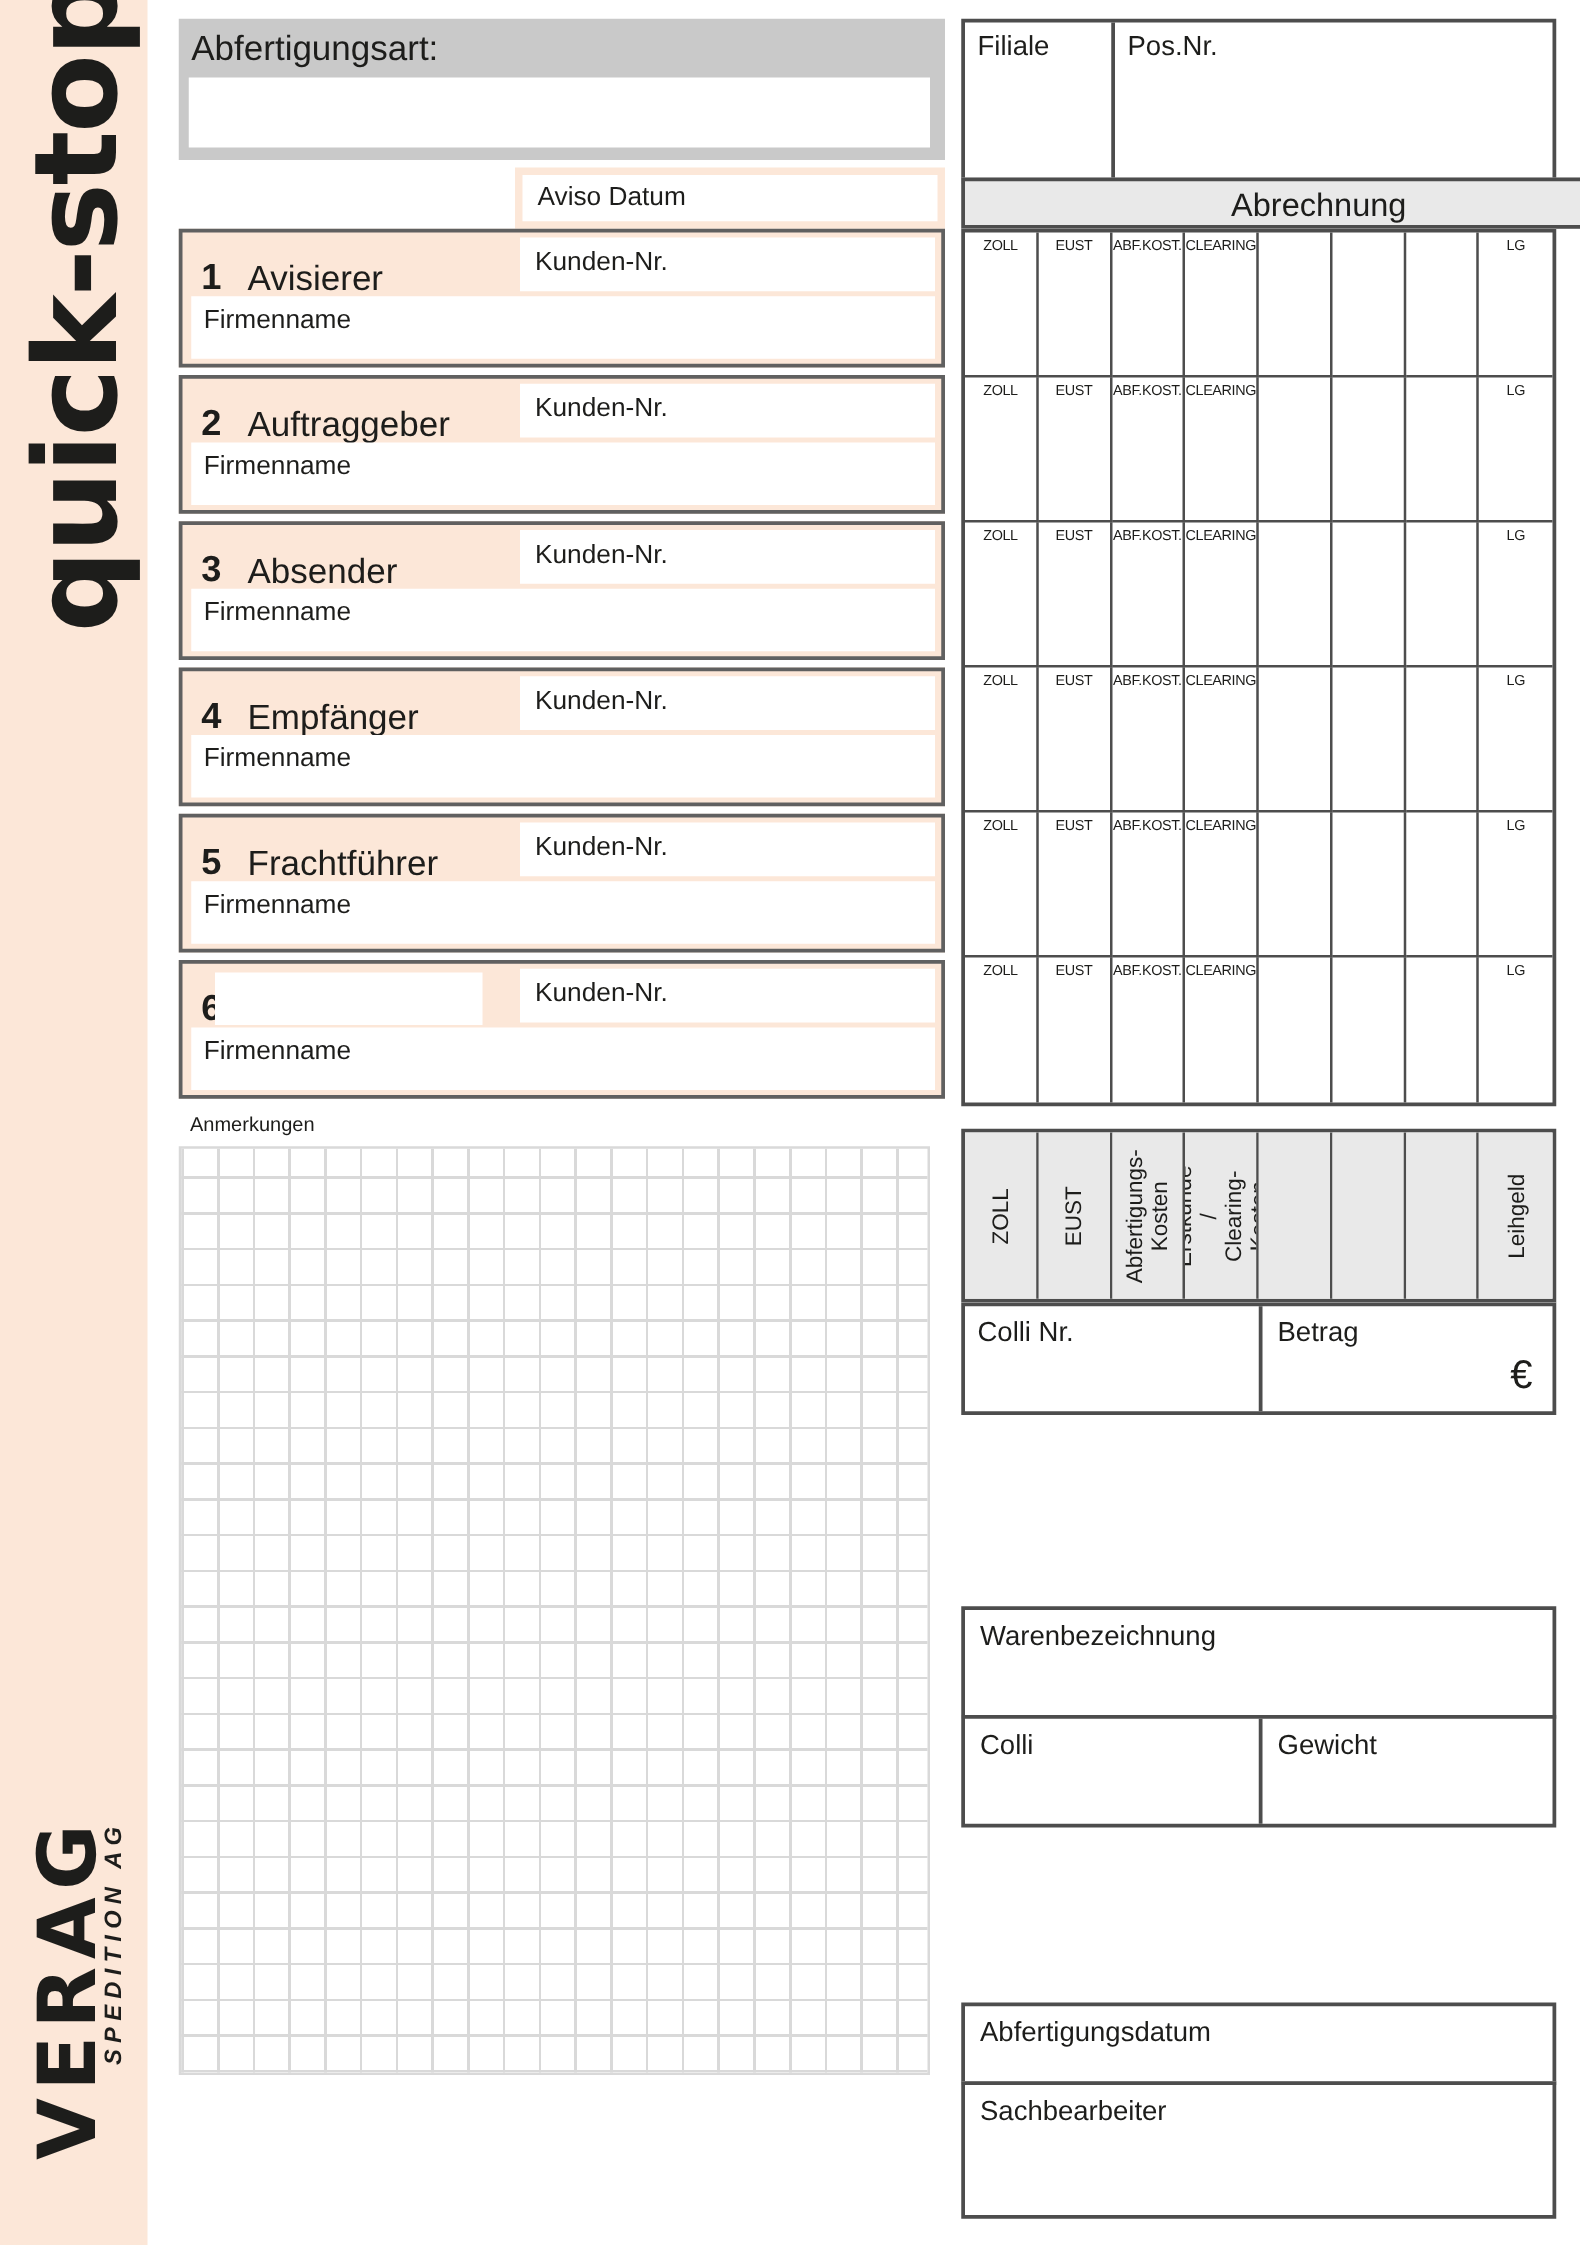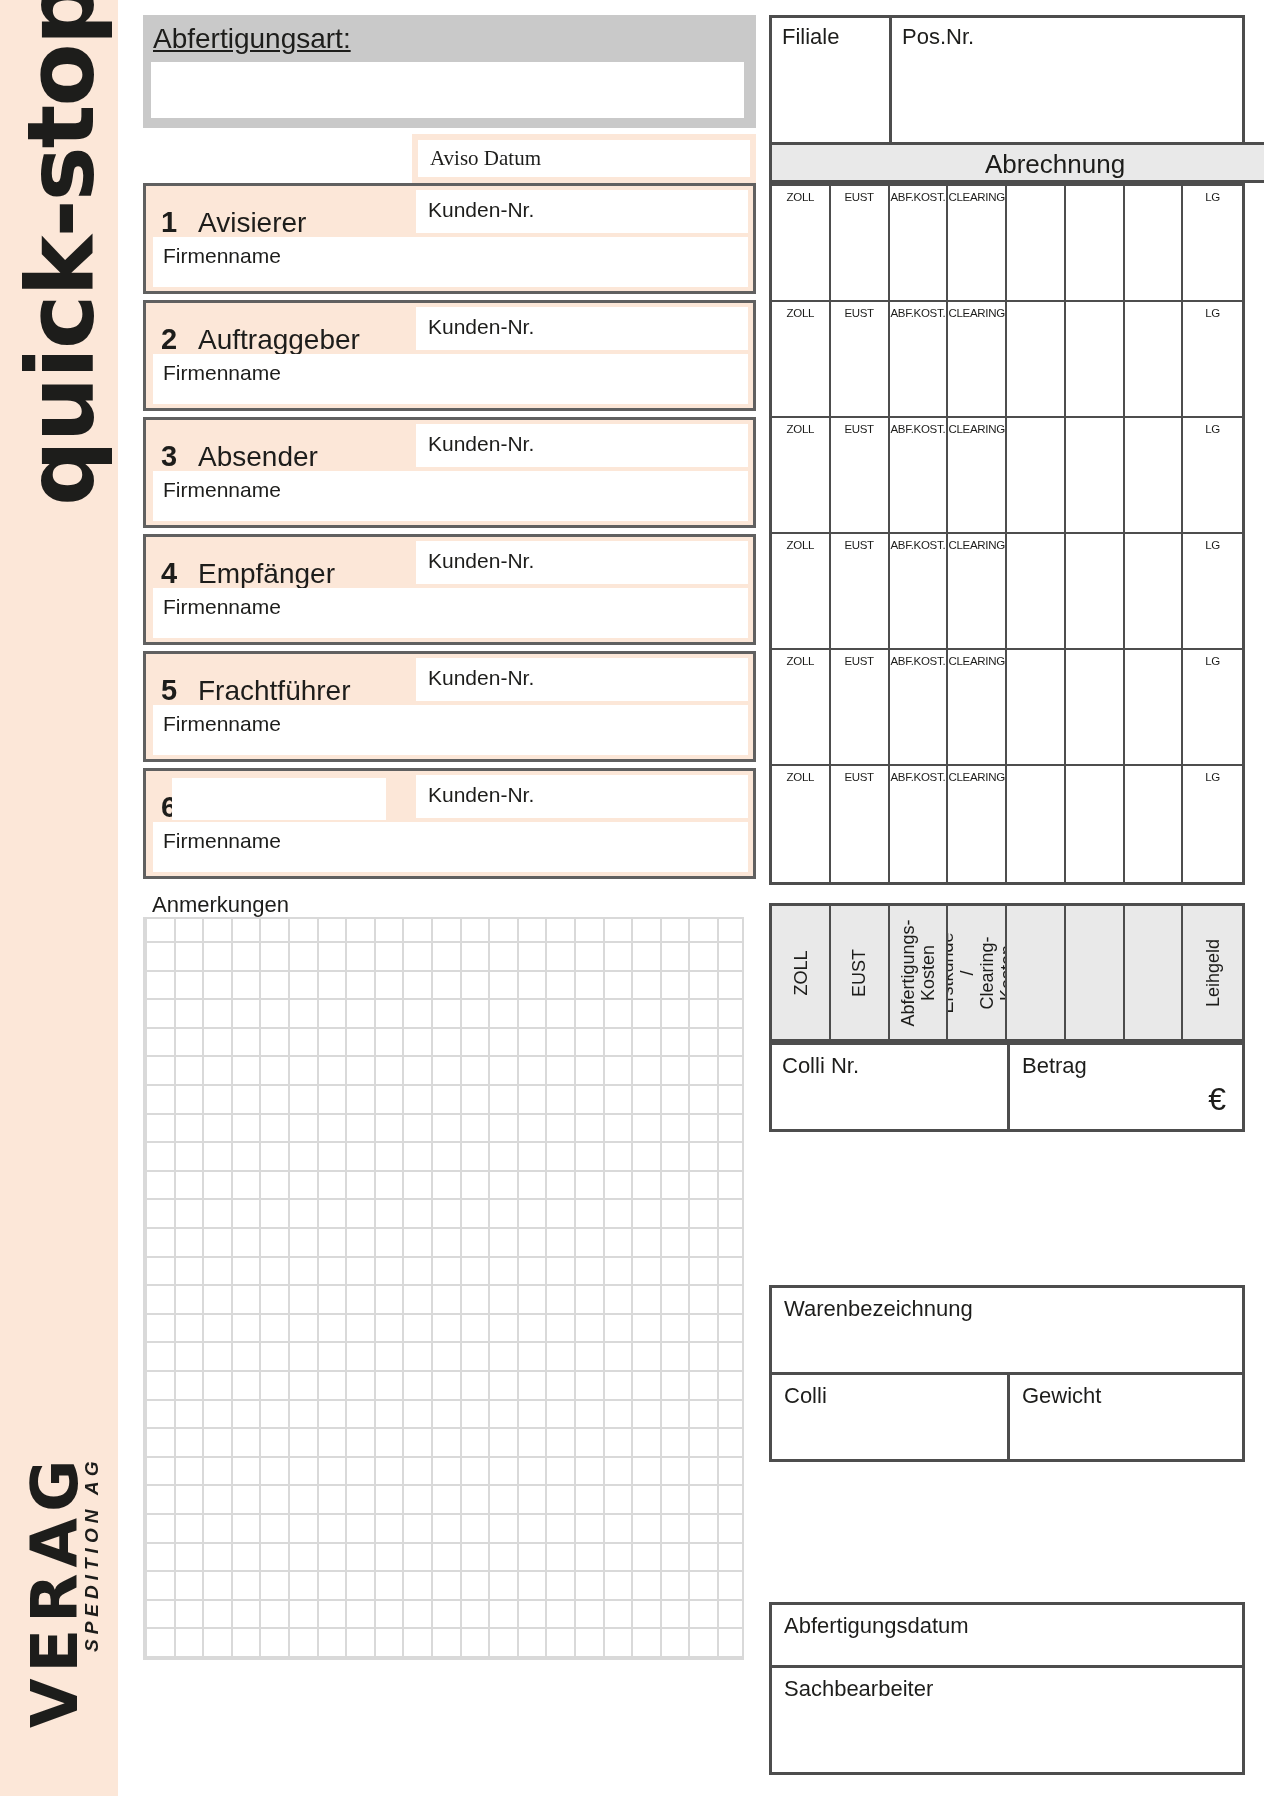--- a/index.html
+++ b/index.html
@@ -10,30 +10,30 @@
   #peach-strip{left:0;top:0;width:118px;height:1796px;background:#fce7d8;}
   .vtext{position:absolute;transform:rotate(-90deg);transform-origin:left top;white-space:nowrap;}
   #logo-quickstop{left:14px;top:506px;width:452px;height:96px;font-family:"DejaVu Sans",sans-serif;
     font-weight:bold;font-size:92px;letter-spacing:-2px;line-height:96px;}
   #logo-verag{left:18px;top:1728px;width:310px;height:78px;font-family:"DejaVu Sans",sans-serif;
     font-weight:bold;font-size:64px;letter-spacing:6px;line-height:74px;}
   #logo-sub{left:80px;top:1652px;width:272px;height:24px;font-weight:bold;font-style:italic;
     font-size:19px;letter-spacing:5px;line-height:24px;}
   
   #abfart-block{left:143px;top:15px;width:613px;height:113px;background:#c9c9c9;}
-  #abfart-label{left:10px;top:8px;font-size:28px;text-decoration:underline;}
+  #abfart-label{left:10px;top:8px;font-size:28px;}
   #abfart-input{left:8px;top:47px;width:593px;height:56px;background:#fff;}
   
   .box{border:3px solid #4d4d4d;background:#fff;box-sizing:border-box;}
   #filiale-box{left:769px;top:15px;width:476px;height:132px;}
   #filiale-divider{left:117px;top:0;width:0;height:126px;border-left:3px solid #4d4d4d;}
   .field-label{font-size:22px;}
   
   #aviso-box{left:412px;top:134px;width:344px;height:49px;background:#fce7d8;}
-  #aviso-input{left:6px;top:6px;width:332px;height:37px;background:#fff;font-family:Liberation Serif, serif;}
+  #aviso-input{left:6px;top:6px;width:332px;height:37px;background:#fff;}
   #aviso-input .field-label{position:absolute;left:12px;top:6px;font-size:21px;}
   
   .section{position:absolute;left:143px;width:613px;height:111px;background:#fce7d8;
            border:3px solid #606060;box-sizing:border-box;}
   .section .num{position:absolute;left:15px;top:20px;font-size:29px;font-weight:bold;}
   .section .slabel{position:absolute;left:52px;top:21px;font-size:28px;}
   .section .kunden{position:absolute;left:270px;top:4px;width:332px;height:43px;background:#fff;}
   .section .kunden .field-label{position:absolute;left:12px;top:8px;font-size:21px;}
   .section .firmen{position:absolute;left:7px;top:51px;width:595px;height:50px;background:#fff;}
   .section .firmen .field-label{position:absolute;left:10px;top:7px;font-size:21px;}
@@ -67,21 +67,21 @@
   #waren-box{left:769px;top:1285px;width:476px;height:90px;}
   #colli-box{left:769px;top:1372px;width:476px;height:90px;}
   #ankunft-box{left:769px;top:1459px;width:476px;height:91px;}
   .vdiv{position:absolute;left:235px;top:0;width:0;height:100%;border-left:3px solid #4d4d4d;}
   .inlabel{position:absolute;left:12px;top:8px;font-size:22px;}
   .inlabel2{position:absolute;left:250px;top:8px;font-size:22px;}
   
   #abfdatum-box{left:769px;top:1602px;width:476px;height:66px;}
   #sachbearbeiter-box{left:769px;top:1665px;width:476px;height:110px;}
   
-  #anmerkungen-label{left:152px;top:892px;font-size:22px;}
+  #anmerkungen-label{left:152px;top:892px;font-size:16px;}
   #anmerkungen-grid{left:143px;top:917px;width:601px;height:743px;box-sizing:border-box;
      border:2px solid #d9d9d9;
      background-image:
        repeating-linear-gradient(0deg,#d9d9d9 0,#d9d9d9 2px,transparent 2px,transparent 28.6px),
        repeating-linear-gradient(90deg,#d9d9d9 0,#d9d9d9 2px,transparent 2px,transparent 28.6px);}
   
   #bezugs-box{left:143px;top:1698px;width:601px;height:58px;}
 </style>
 </head>
 <body>

